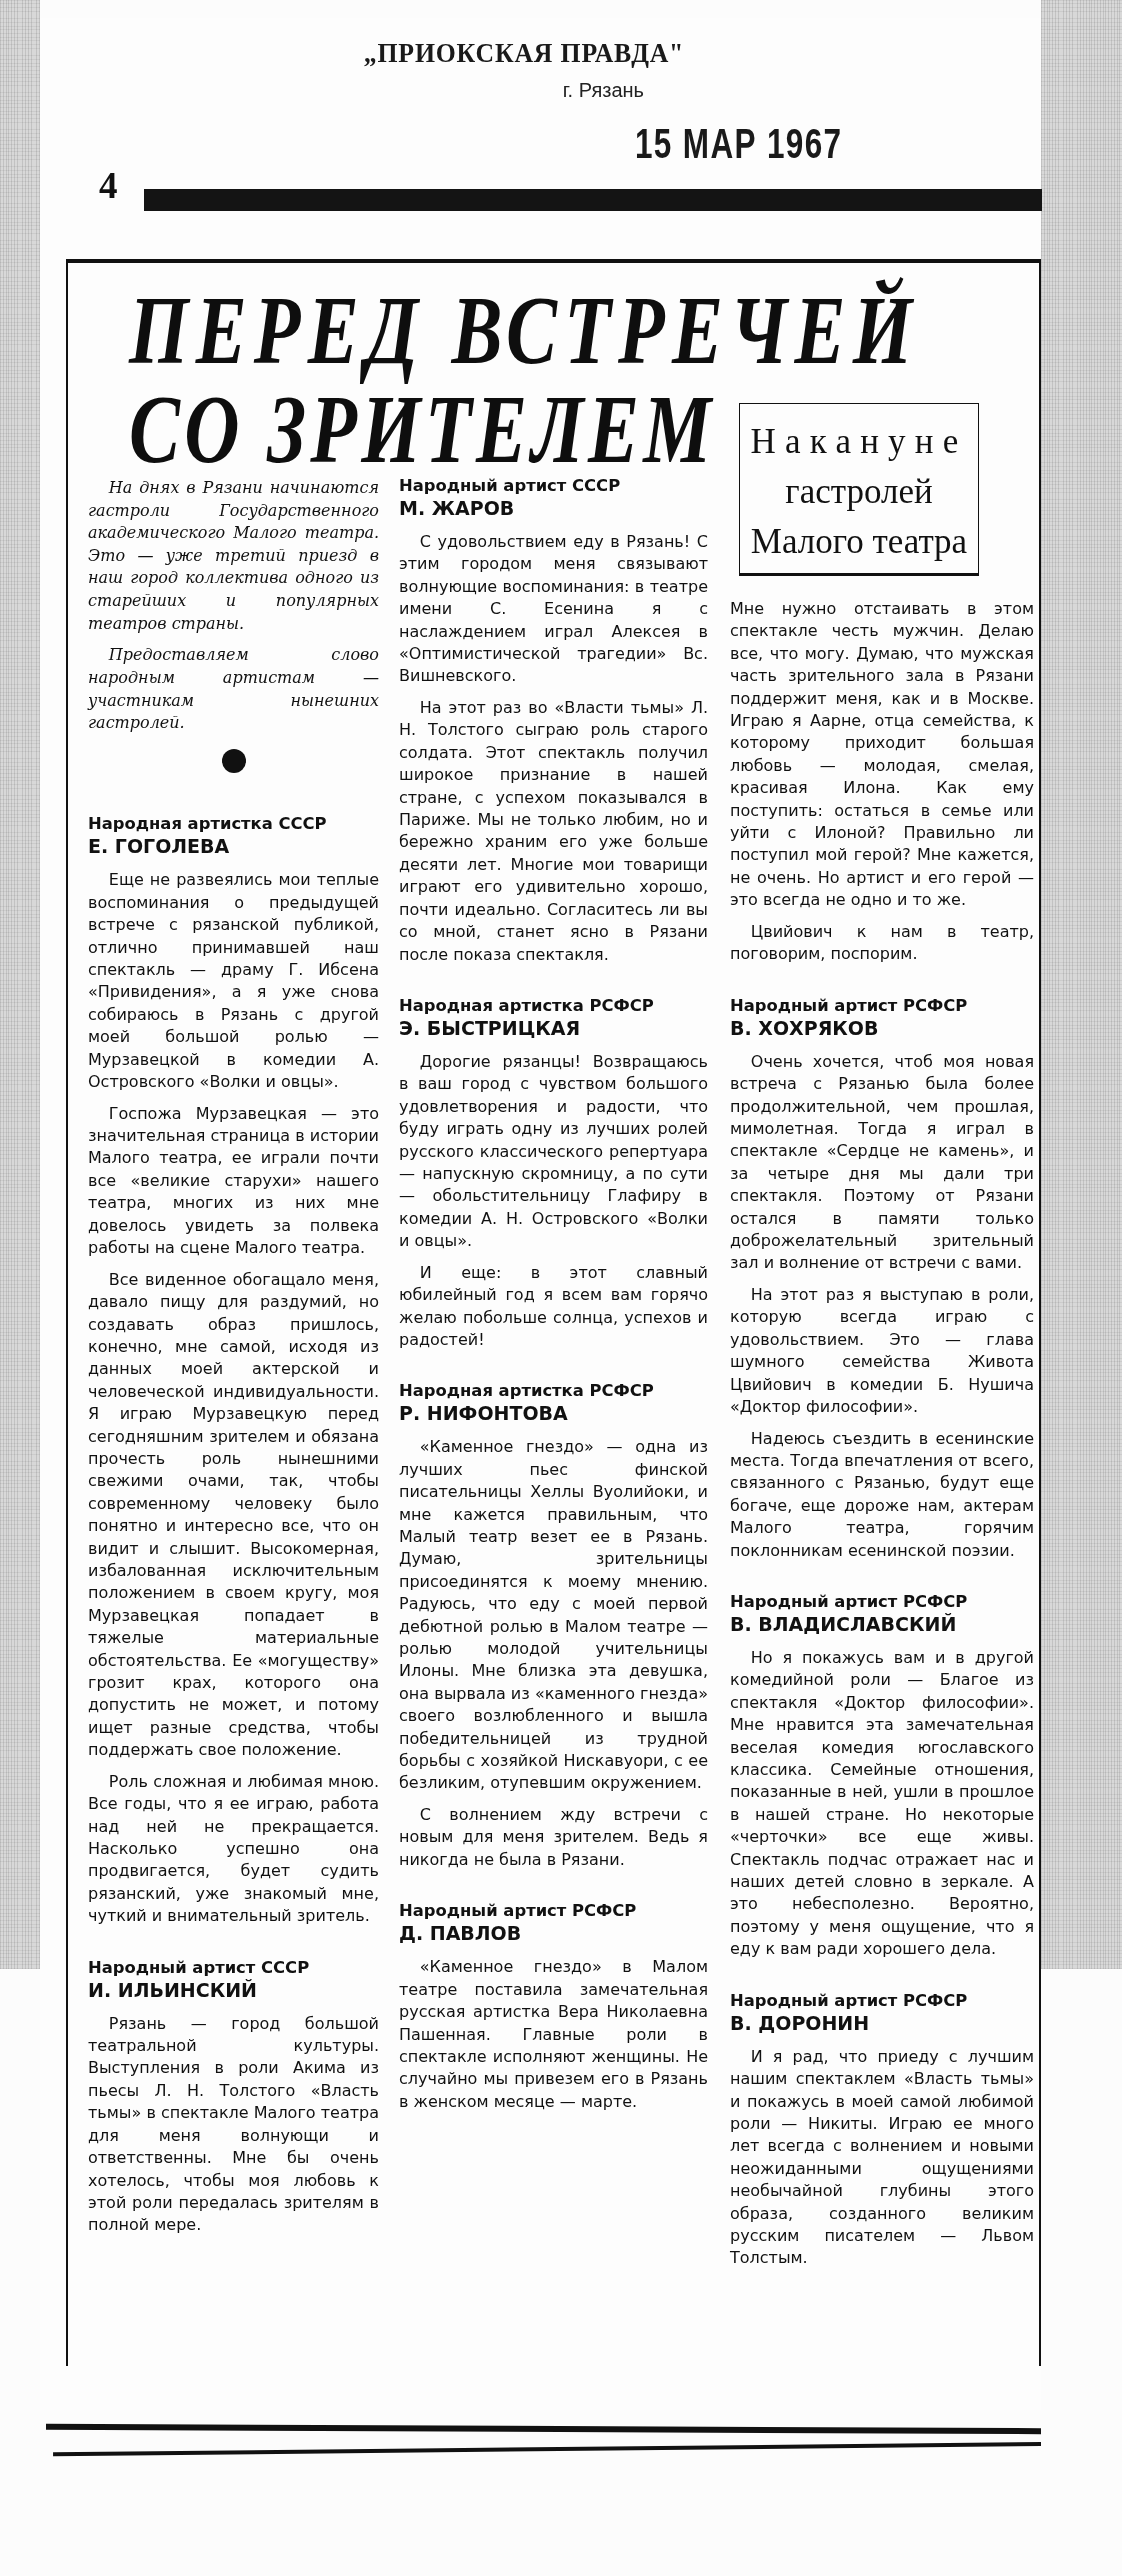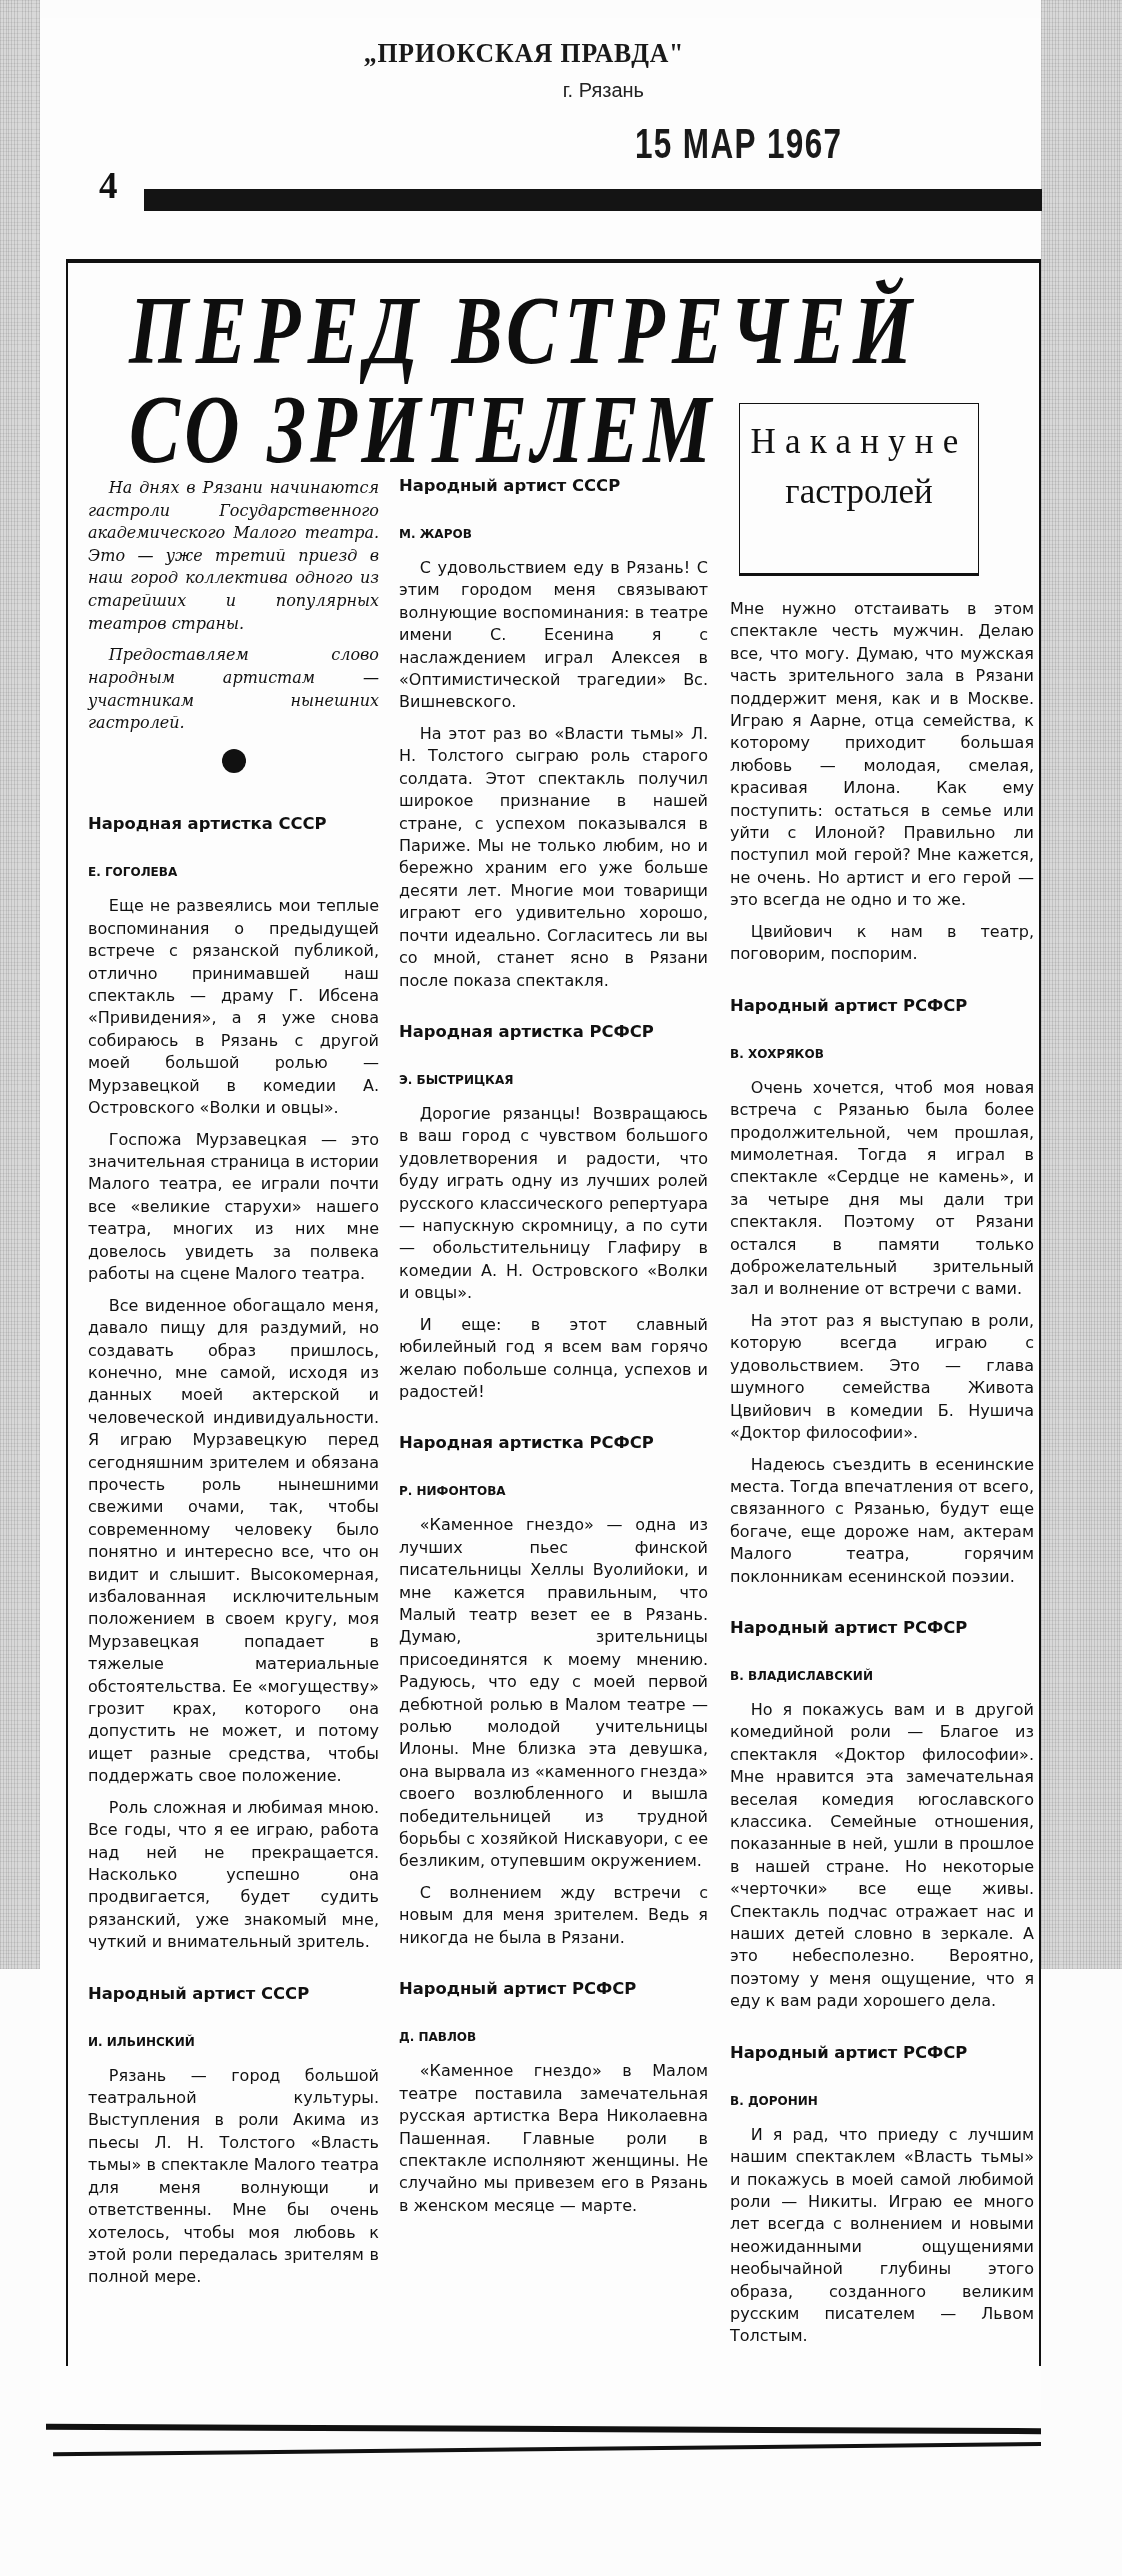--- a/index.html
+++ b/index.html
@@ -73,21 +73,21 @@
     position: absolute; font-family: "DejaVu Sans", sans-serif; font-size: 16px; line-height: 22.4px;
     text-align: justify; hyphens: manual;
   }
   .col p { margin: 0 0 9.2px 0; text-indent: 1.3em; }
   .col1 { left: 88px; top: 477px; width: 291px; }
   .col2 { left: 399px; top: 474px; width: 309px; }
   .col3 { left: 730px; top: 598px; width: 304px; }
   .intro p { font-family: "DejaVu Serif", serif; font-style: italic; font-size: 16px; line-height: 22.6px; }
   .bullet { width: 24px; height: 24px; border-radius: 50%; background: #111; margin: 14.7px auto 39px auto; }
   .byline { text-align: left; font-weight: bold; font-size: 16.4px; line-height: 23px; margin: 28px 0 11px 0; }
-  .byline .name { font-size: 12px; margin-top: 26px; }
+  .byline .name { font-size: 19px; }
   .col1 .byline.first { margin-top: 0; }
   .col2 .byline.first { margin-top: 0; }
 </style>
 </head>
 <body>
 
 <div class="noise-left"></div>
 <div class="noise-right"></div>
 <div class="sheet"></div>
 
@@ -101,20 +101,21 @@
 <div class="frame"></div>
 
 <div class="headline">
   <div>ПЕРЕД ВСТРЕЧЕЙ</div>
   <div class="line2">СО ЗРИТЕЛЕМ</div>
 </div>
 
 <div class="boxed">
   <div class="l1">Накануне</div>
   <div>гастролей</div>
+  <div>Малого театра</div>
 </div>
 
 <div class="col col1">
   <div class="intro">
     <p>На днях в Рязани начинаются гастроли Государственного академического Малого театра. Это — уже третий приезд в наш город коллектива одного из старейших и популярных театров страны.</p>
     <p>Предоставляем слово народным артистам — участникам нынешних гастролей.</p>
   </div>
   <div class="bullet"></div>
 
   <div class="byline first">

